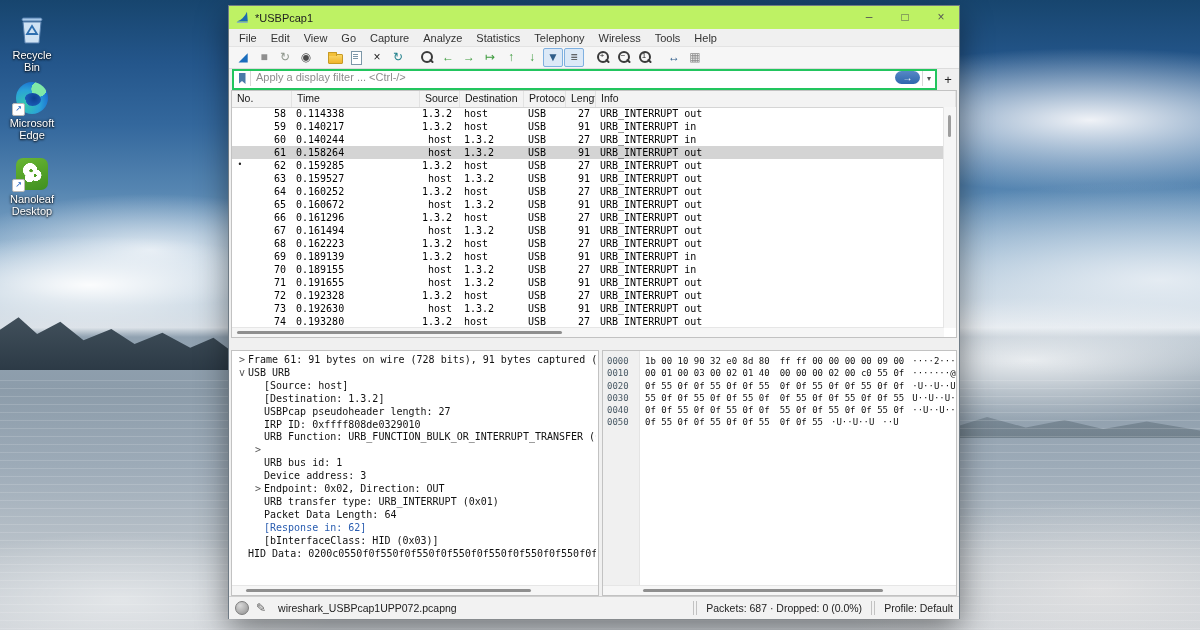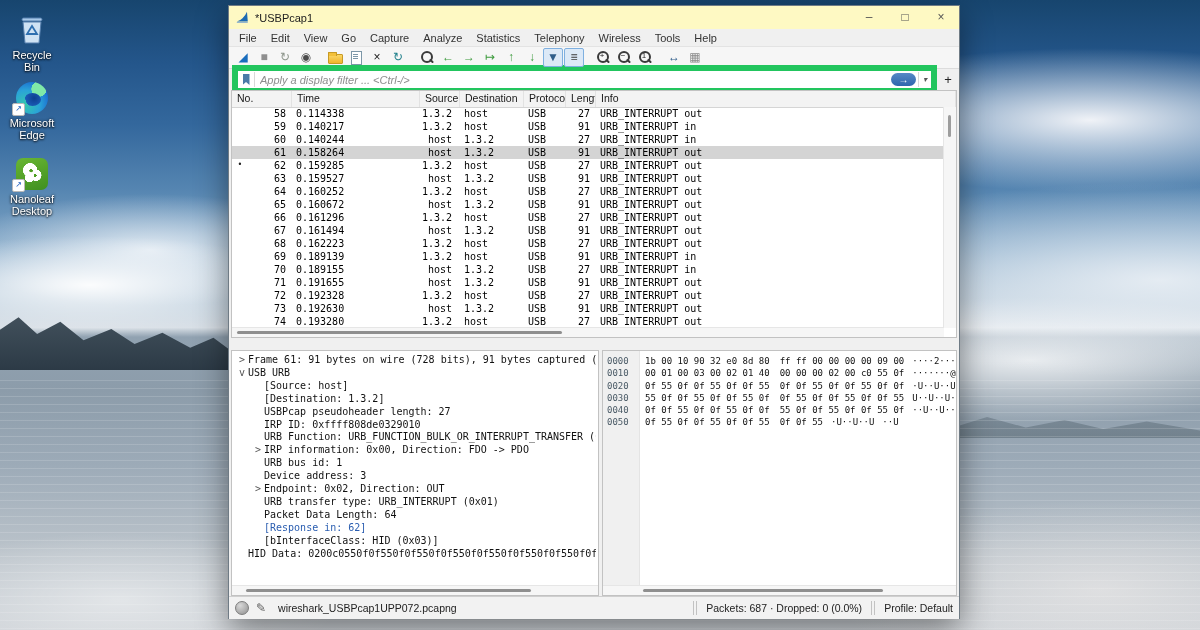--- a/index.html
+++ b/index.html
@@ -39,21 +39,21 @@
     background:radial-gradient(circle at 47% 40%,#4f9e22 0 6%,rgba(0,0,0,0) 7%),
                radial-gradient(circle at 60% 55%,#4f9e22 0 5%,rgba(0,0,0,0) 6%),
                radial-gradient(circle at 44% 38%,#fff 0 26%,rgba(0,0,0,0) 27%),
                radial-gradient(circle at 62% 54%,#fff 0 21%,rgba(0,0,0,0) 22%),
                radial-gradient(circle at 42% 62%,#fff 0 16%,rgba(0,0,0,0) 17%),
                linear-gradient(160deg,#69b634,#3f8f1f);}
   
   .win{position:absolute;left:228px;top:5px;width:730px;height:612px;background:#f0f0f0;
     border:1px solid #6f7b85;box-shadow:0 10px 30px rgba(0,0,0,.45);
     display:flex;flex-direction:column;}
-  .titlebar{height:23px;background:#fef9c3;display:flex;align-items:center;padding-left:7px;flex:0 0 auto;}
+  .titlebar{height:23px;background:#bef264;display:flex;align-items:center;padding-left:7px;flex:0 0 auto;}
   .title-txt{font-size:11px;color:#222;margin-left:6px;flex:1;}
   .winbtn{width:36px;text-align:center;font-size:12px;color:#555;line-height:23px;}
   .menubar{height:17px;background:#f0f0f0;display:flex;align-items:center;padding-left:3px;flex:0 0 auto;}
   .mitem{font-size:11px;color:#333;padding:1px 7px;}
   
   .toolbar{height:21px;background:#f6f6f6;border-top:1px solid #e3e3e3;border-bottom:1px solid #dcdcdc;
     display:flex;align-items:center;padding:0 4px;flex:0 0 auto;}
   .tbi{position:relative;width:18px;height:17px;line-height:16px;text-align:center;font-size:12px;
     border:1px solid transparent;border-radius:2px;margin-right:1px;}
   .tbi.gap{margin-left:8px;}
@@ -63,21 +63,21 @@
   .tbi.folder::before{content:"";position:absolute;left:2px;top:5px;width:13px;height:8px;
     background:linear-gradient(180deg,#fad564,#f0b52c);border:1px solid #c79a24;border-radius:1px;}
   .tbi.doc::before{content:"";position:absolute;left:4px;top:2px;width:9px;height:12px;background:#fff;border:1px solid #7d97a8;}
   .tbi.doc::after{content:"";position:absolute;left:6px;top:5px;width:5px;height:1px;background:#7d97a8;
     box-shadow:0 2px 0 #7d97a8,0 4px 0 #7d97a8;}
   .tbi.mag::before{content:"";position:absolute;left:3px;top:2px;width:8px;height:8px;border:2px solid #3a3a3a;border-radius:50%;}
   .tbi.mag::after{content:"";position:absolute;left:11px;top:11px;width:5px;height:2px;background:#3a3a3a;transform:rotate(45deg);border-radius:1px;}
   .tbi.mag i{position:absolute;left:4px;top:3px;width:8px;font-style:normal;font-size:8px;line-height:8px;color:#222;text-align:center;}
   
   .filterbar{height:21px;background:#f0f0f0;display:flex;align-items:center;padding:0 3px;flex:0 0 auto;}
-  .fbox{flex:1;height:17px;background:#fff;border:6px solid #22c55e;display:flex;align-items:center;font-style:italic;}
+  .fbox{flex:1;height:17px;background:#fff;border:2px solid #22c55e;display:flex;align-items:flex-start;}
   .bookmark{width:16px;height:15px;border-right:1px solid #d8d8d8;display:flex;align-items:center;justify-content:center;}
   .bookmark i{display:block;width:7px;height:11px;background:#4a7aa8;
     clip-path:polygon(0 0,100% 0,100% 100%,50% 72%,0 100%);}
   .fph{font-size:11px;color:#8d8d8d;margin-left:5px;flex:1;white-space:nowrap;overflow:hidden;}
   .fapply{width:25px;height:13px;margin-right:2px;border-radius:7px;
     background:linear-gradient(180deg,#5688c6,#2f66ad);color:#fff;font-size:10px;line-height:13px;text-align:center;}
   .fcaret{width:12px;text-align:center;font-size:8px;color:#555;border-left:1px solid #d8d8d8;height:15px;line-height:15px;}
   .fplus{width:16px;text-align:center;font-size:13px;color:#222;margin-left:3px;}
   
   .plist{margin:0 2px;background:#fff;border:1px solid #c2c2c2;position:relative;flex:0 0 246px;overflow:hidden;}
@@ -433,21 +433,21 @@
       <div class="detail">
         <div class="dlines">
             <div class="dline" style="padding-left: 2px;"><span class="exp">&gt;</span><span>Frame 61: 91 bytes on wire (728 bits), 91 bytes captured (728 bits)</span></div>
             <div class="dline" style="padding-left: 2px;"><span class="exp">v</span><span>USB URB</span></div>
             <div class="dline" style="padding-left: 18px;"><span class="exp"></span><span>[Source: host]</span></div>
             <div class="dline" style="padding-left: 18px;"><span class="exp"></span><span>[Destination: 1.3.2]</span></div>
             <div class="dline" style="padding-left: 18px;"><span class="exp"></span><span>USBPcap pseudoheader length: 27</span></div>
             <div class="dline" style="padding-left: 18px;"><span class="exp"></span><span>IRP ID: 0xffff808de0329010</span></div>
             <div class="dline" style="padding-left: 18px;"><span class="exp"></span></div>
             <div class="dline" style="padding-left: 18px;"><span class="exp"></span><span>URB Function: URB_FUNCTION_BULK_OR_INTERRUPT_TRANSFER (0x0009)</span></div>
-            <div class="dline" style="padding-left: 18px;"><span class="exp">&gt;</span><span>IRP information: 0x00, Direction: FDO -&gt; PDO</span></div>
+            <div class="dline" style="padding-left: 18px;"><span class="exp">&gt;</span></div>
             <div class="dline" style="padding-left: 18px;"><span class="exp"></span><span>URB bus id: 1</span></div>
             <div class="dline" style="padding-left: 18px;"><span class="exp"></span><span>Device address: 3</span></div>
             <div class="dline" style="padding-left: 18px;"><span class="exp">&gt;</span><span>Endpoint: 0x02, Direction: OUT</span></div>
             <div class="dline" style="padding-left: 18px;"><span class="exp"></span><span>URB transfer type: URB_INTERRUPT (0x01)</span></div>
             <div class="dline" style="padding-left: 18px;"><span class="exp"></span><span>Packet Data Length: 64</span></div>
             <div class="dline" style="padding-left: 18px;"><span class="exp"></span><span class="lnk">[Response in: 62]</span></div>
             <div class="dline" style="padding-left: 18px;"><span class="exp"></span><span>[bInterfaceClass: HID (0x03)]</span></div>
             <div class="dline" style="padding-left: 2px;"><span class="exp"></span><span>HID Data: 0200c0550f0f550f0f550f0f550f0f550f0f550f0f550f0f550f0f550f0f55</span></div>
           </div>
         <div class="hsb">

